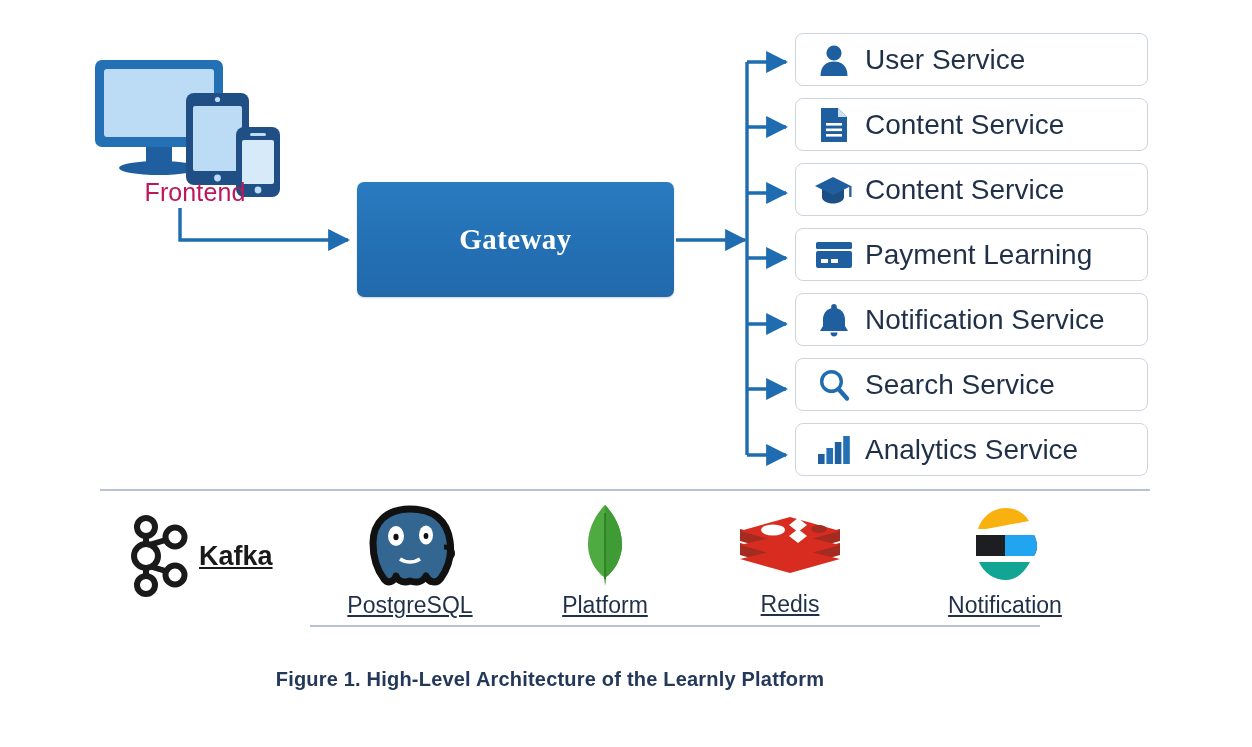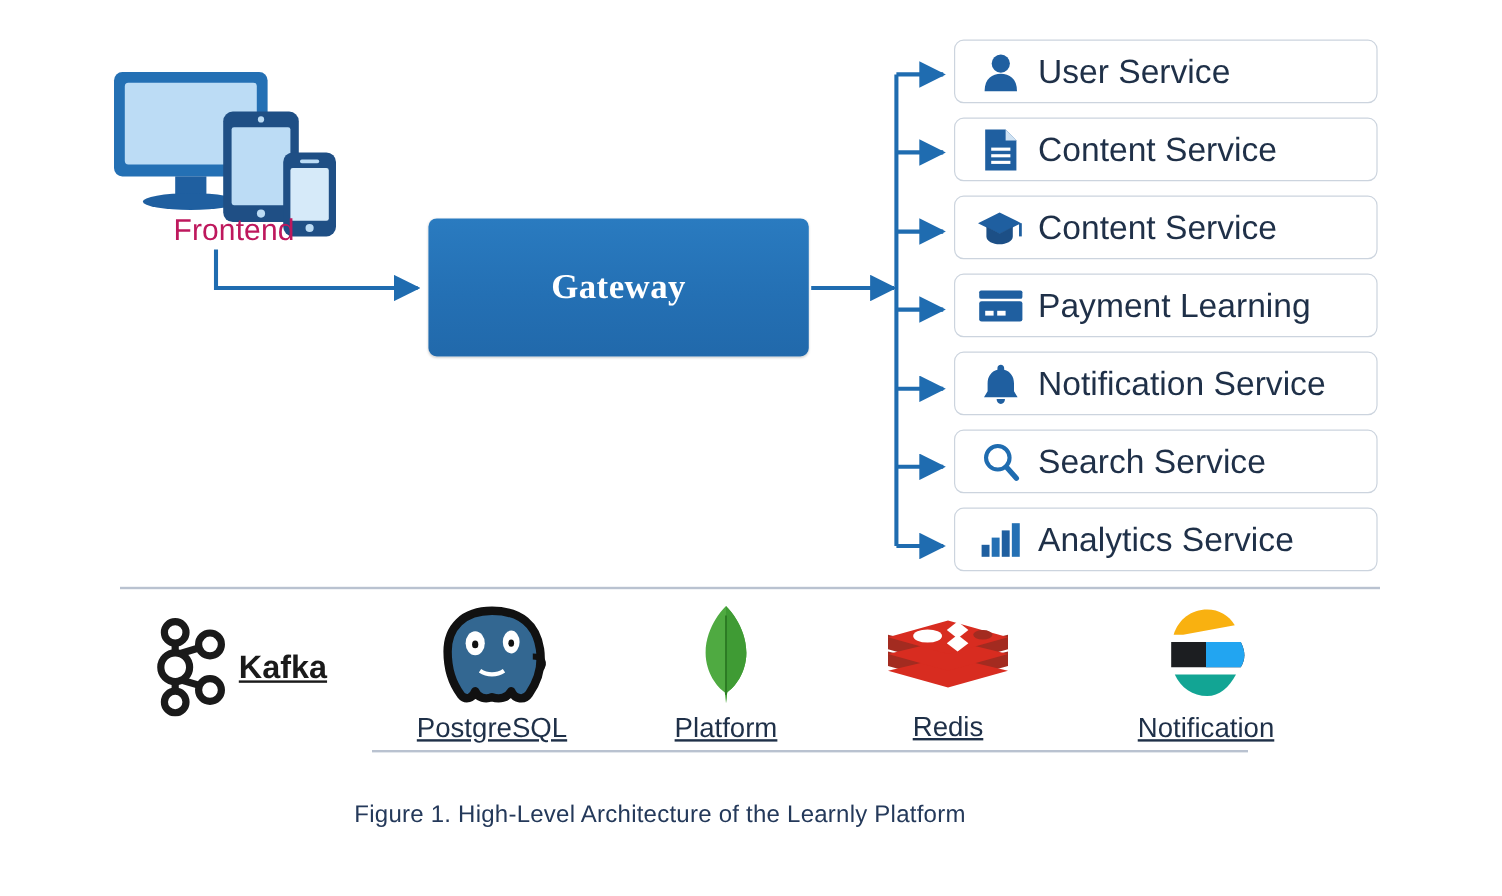--- a/index.html
+++ b/index.html
@@ -40,21 +40,21 @@
     background:#b9c2d0;}
 
   
   .tech-row{position:absolute;left:100px;top:497px;width:1050px;height:125px;}
   .tech{position:absolute;text-align:center;}
   .tech-name{font-size:23px;color:#1f3048;white-space:nowrap;text-decoration:underline;}
   .tech-inline{display:flex;align-items:center;gap:8px;}
 
   
   .caption{position:absolute;left:0;top:668px;width:1100px;text-align:center;
-    font-size:20px;font-weight:normal;color:#24395a;letter-spacing:.2px;}
+    font-size:20px;font-weight:bold;color:#24395a;letter-spacing:.2px;}
 </style>
 </head>
 <body>
 
 <div id="stage">
 
   <div class="frontend-group">
     <svg width="210" height="170" viewBox="0 0 210 170">
 
       <rect x="5" y="15" width="128" height="87" rx="7" fill="#2470b4"></rect>

